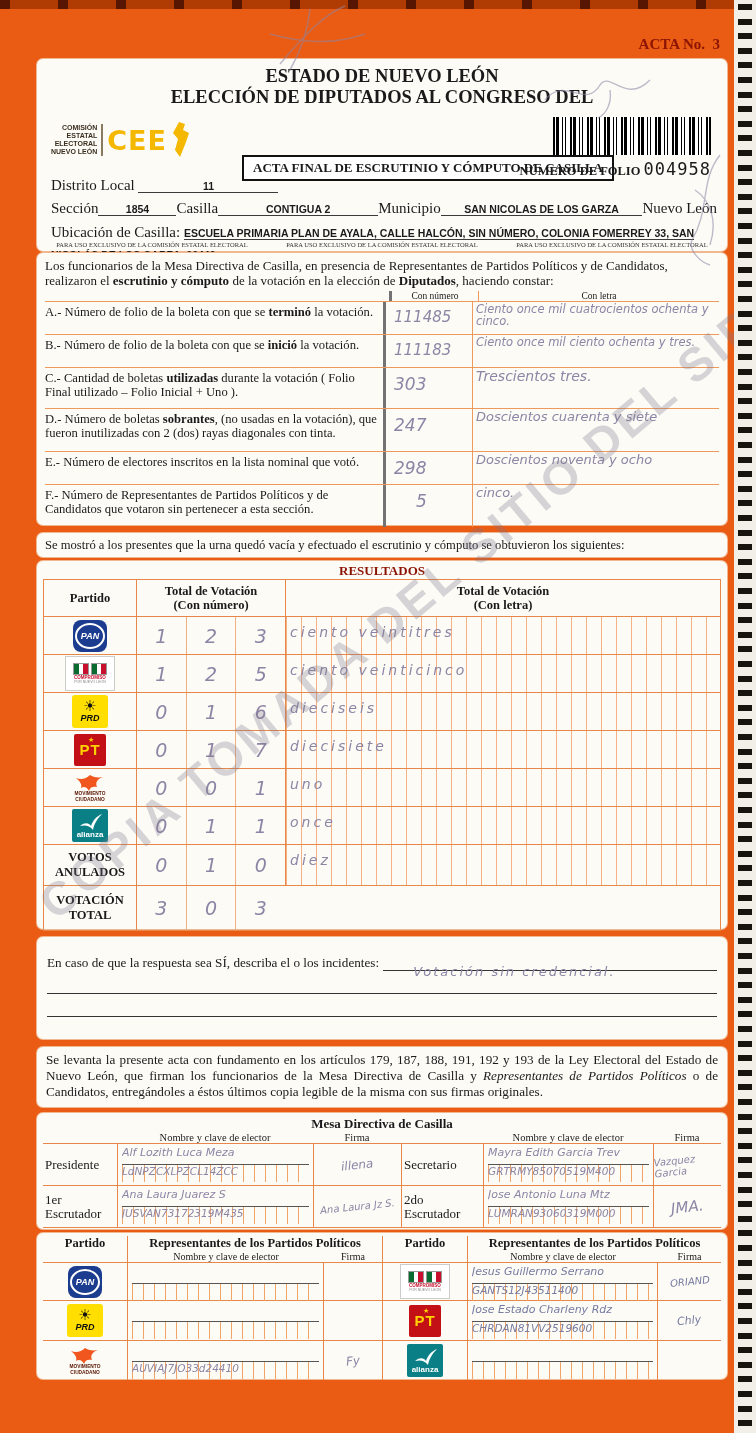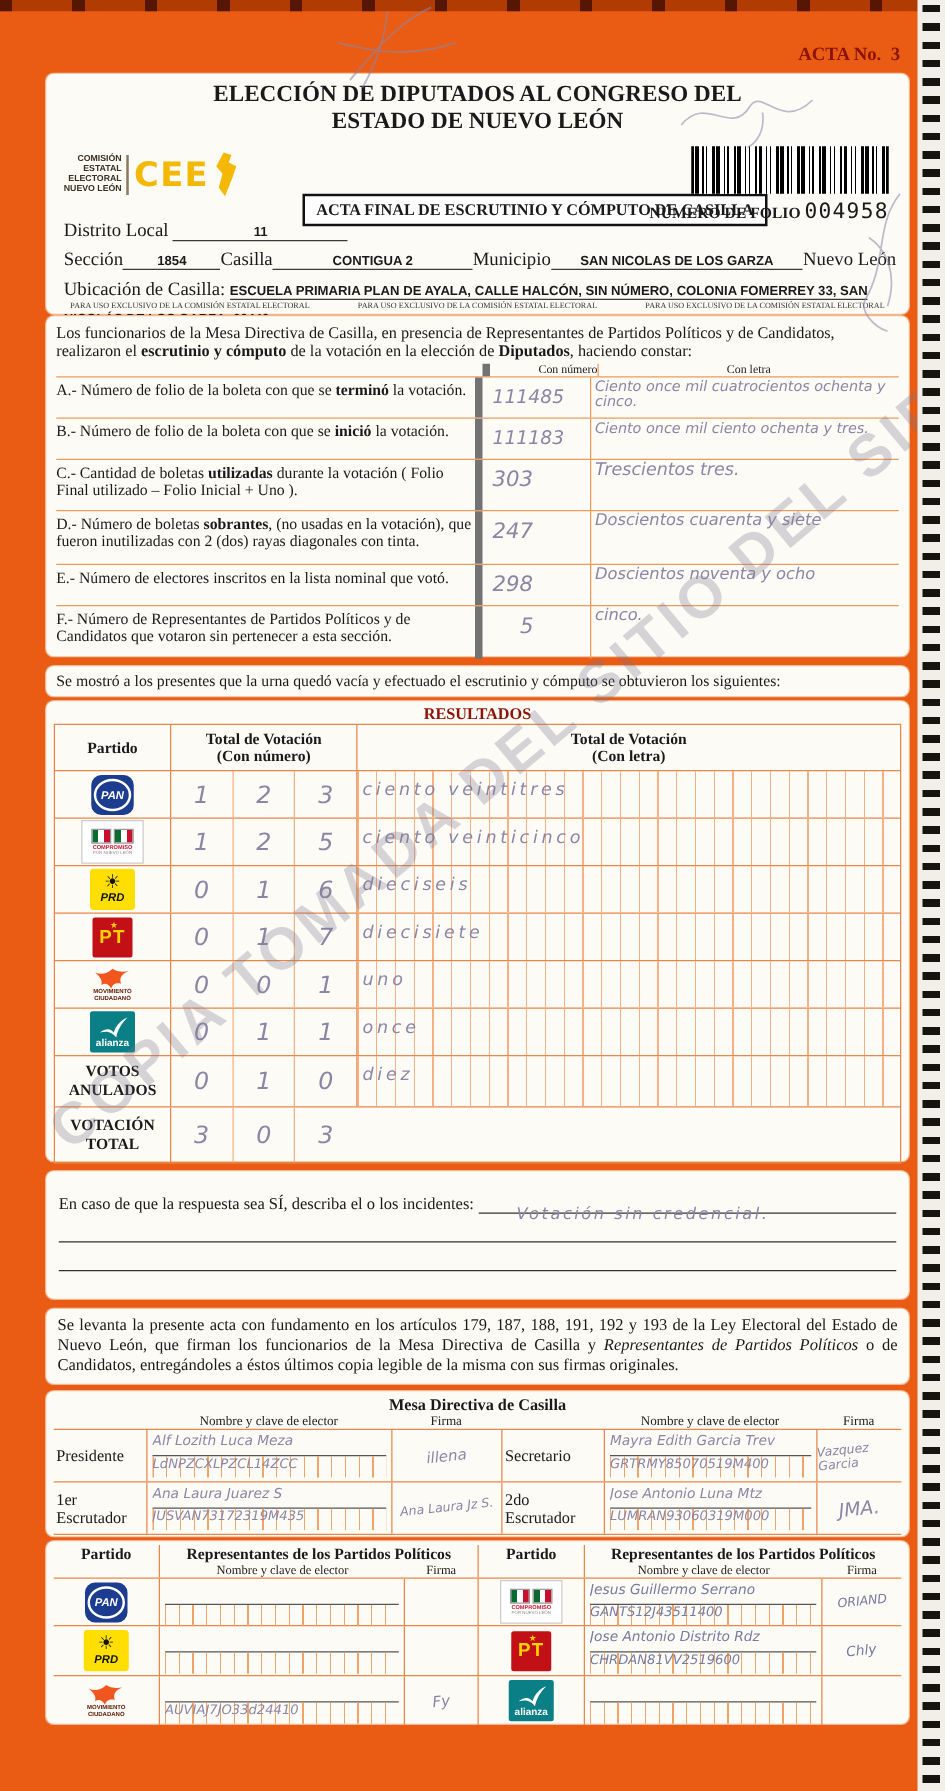--- a/index.html
+++ b/index.html
@@ -32,21 +32,21 @@
   .folio .digits{font-family:"DejaVu Sans Mono",monospace;font-weight:normal;font-size:17px;letter-spacing:1px;}
   .fieldrow{position:absolute;left:14px;font-size:15px;}
   .notes{position:absolute;bottom:3px;left:0;right:0;display:flex;justify-content:space-around;font-size:6.5px;color:#333;}
   
   #p2{top:252px;height:274px;padding:5px 8px;}
   .intro{font-size:13px;line-height:1.18;}
   .aftable{margin-top:2px;}
   .afrow{display:flex;border-top:1px solid #EE9A5C;align-items:stretch;}
   .afhead{display:flex;font-size:9.5px;text-align:center;}
   .aflabel{flex:1;font-size:12.6px;line-height:1.12;padding:3px 2px 2px 0;}
-  .afnum{width:86px;border-left:6px solid #737373;position:relative;text-align:right;}
+  .afnum{width:86px;border-left:3px solid #737373;position:relative;}
   .afletra{width:240px;border-left:1px solid #EE9A5C;position:relative;padding:1px 3px;}
   .afnum .hw{font-size:15px;position:absolute;left:8px;top:6px;}
   .afletra .hw{font-size:11.5px;line-height:1.1;display:block;}
   
   #strip{top:532px;height:26px;font-size:12.6px;display:flex;align-items:center;padding:0 8px;}
   
   #p3{top:560px;height:370px;padding:2px 6px;}
   .rtitle{text-align:center;font-weight:bold;font-size:13px;}
   .rgrid{border:1px solid #E8874A;}
   .rrow{display:flex;border-top:1px solid #E8874A;align-items:stretch;}
@@ -149,22 +149,22 @@
   </svg>
   <svg class="scribble" style="left:540px;top:60px" width="120" height="60">
     <path d="M5 40 C25 15 45 50 60 25 C70 10 85 45 110 20 M70 30 C72 44 66 54 58 58" stroke="#8D85A5" stroke-width="1.4" fill="none"></path>
   </svg>
   <svg class="scribble" style="left:680px;top:150px" width="50" height="120">
     <path d="M40 5 C20 30 30 60 12 90 C8 100 20 112 30 115 M15 40 C30 50 38 70 30 95" stroke="#8D85A5" stroke-width="1.4" fill="none"></path>
   </svg>
 
   <div class="panel" id="p1">
     <div class="title">
+      <div>ESTADO DE NUEVO LEÓN</div>
       <div>ELECCIÓN DE DIPUTADOS AL CONGRESO DEL</div>
-      <div>ESTADO DE NUEVO LEÓN</div>
     </div>
     <div class="logoblk">
       <div class="orgtxt">
         <div>COMISIÓN</div>
         <div>ESTATAL</div>
         <div>ELECTORAL</div>
         <div>NUEVO LEÓN</div>
       </div>
       <div class="cee">CEE</div>
       <svg width="22" height="38" style="margin-left:2px">
@@ -567,21 +567,21 @@
       <div class="repcell-f firmacell">
           <span class="hw"></span>
         </div>
       <div class="repcell-p2">
         <div class="lg lg-pt">
             <span class="t">PT</span>
             <span class="st">★</span>
           </div>
       </div>
       <div class="repcell-n2 namecell mcell" style="border-left:1px solid #E8874A">
-        <div class="mname hw2">Jose Antonio Distrito Rdz</div>
+        <div class="mname hw2">Jose Estado Charleny Rdz</div>
         <div class="mclave hw2">CHRDAN81VV2519600</div>
       </div>
       <div class="repcell-f2 firmacell">
           <span class="hw2 rot" style="font-size:11px">Chly</span>
         </div>
     </div>
 
     <div class="reprow" style="height:39px;border-bottom:none">
       <div class="repcell-p">
         <div class="lg lg-mc">

